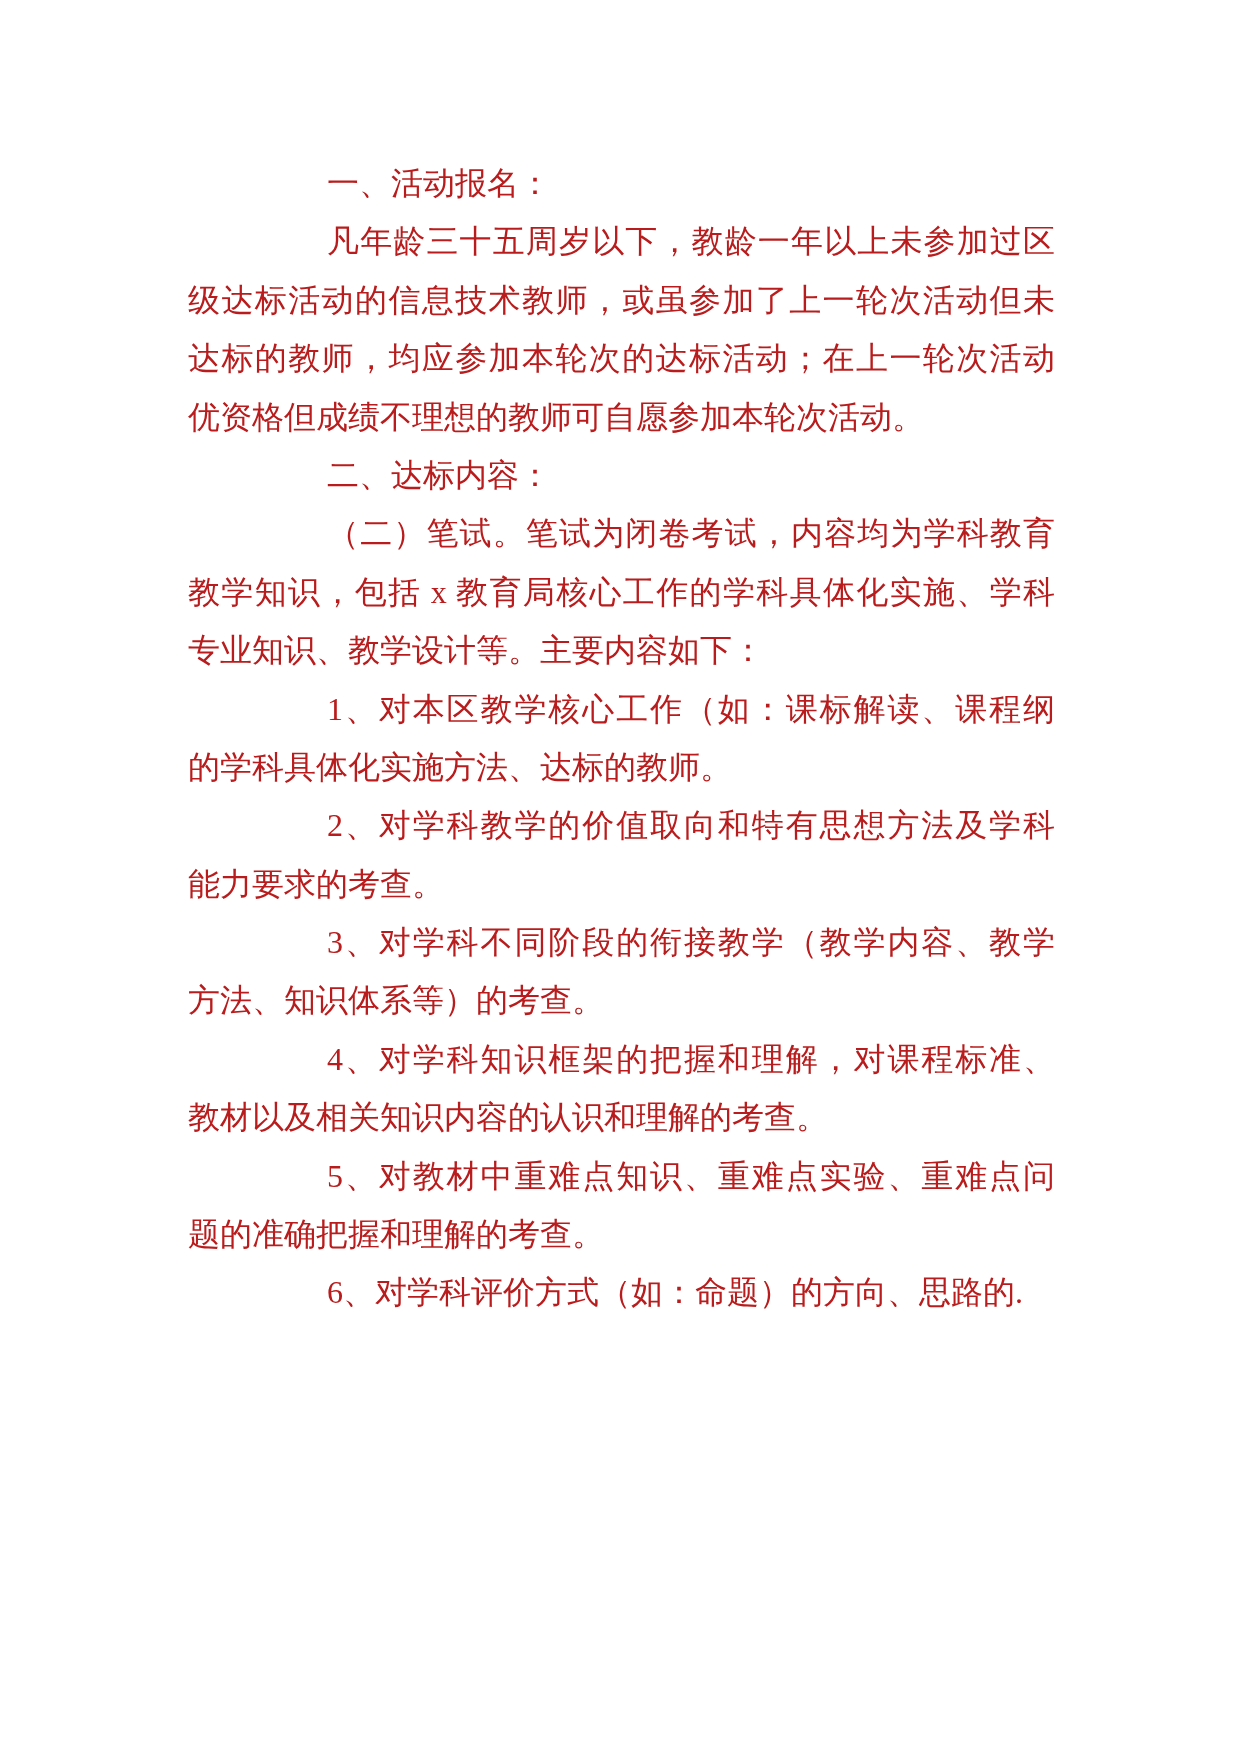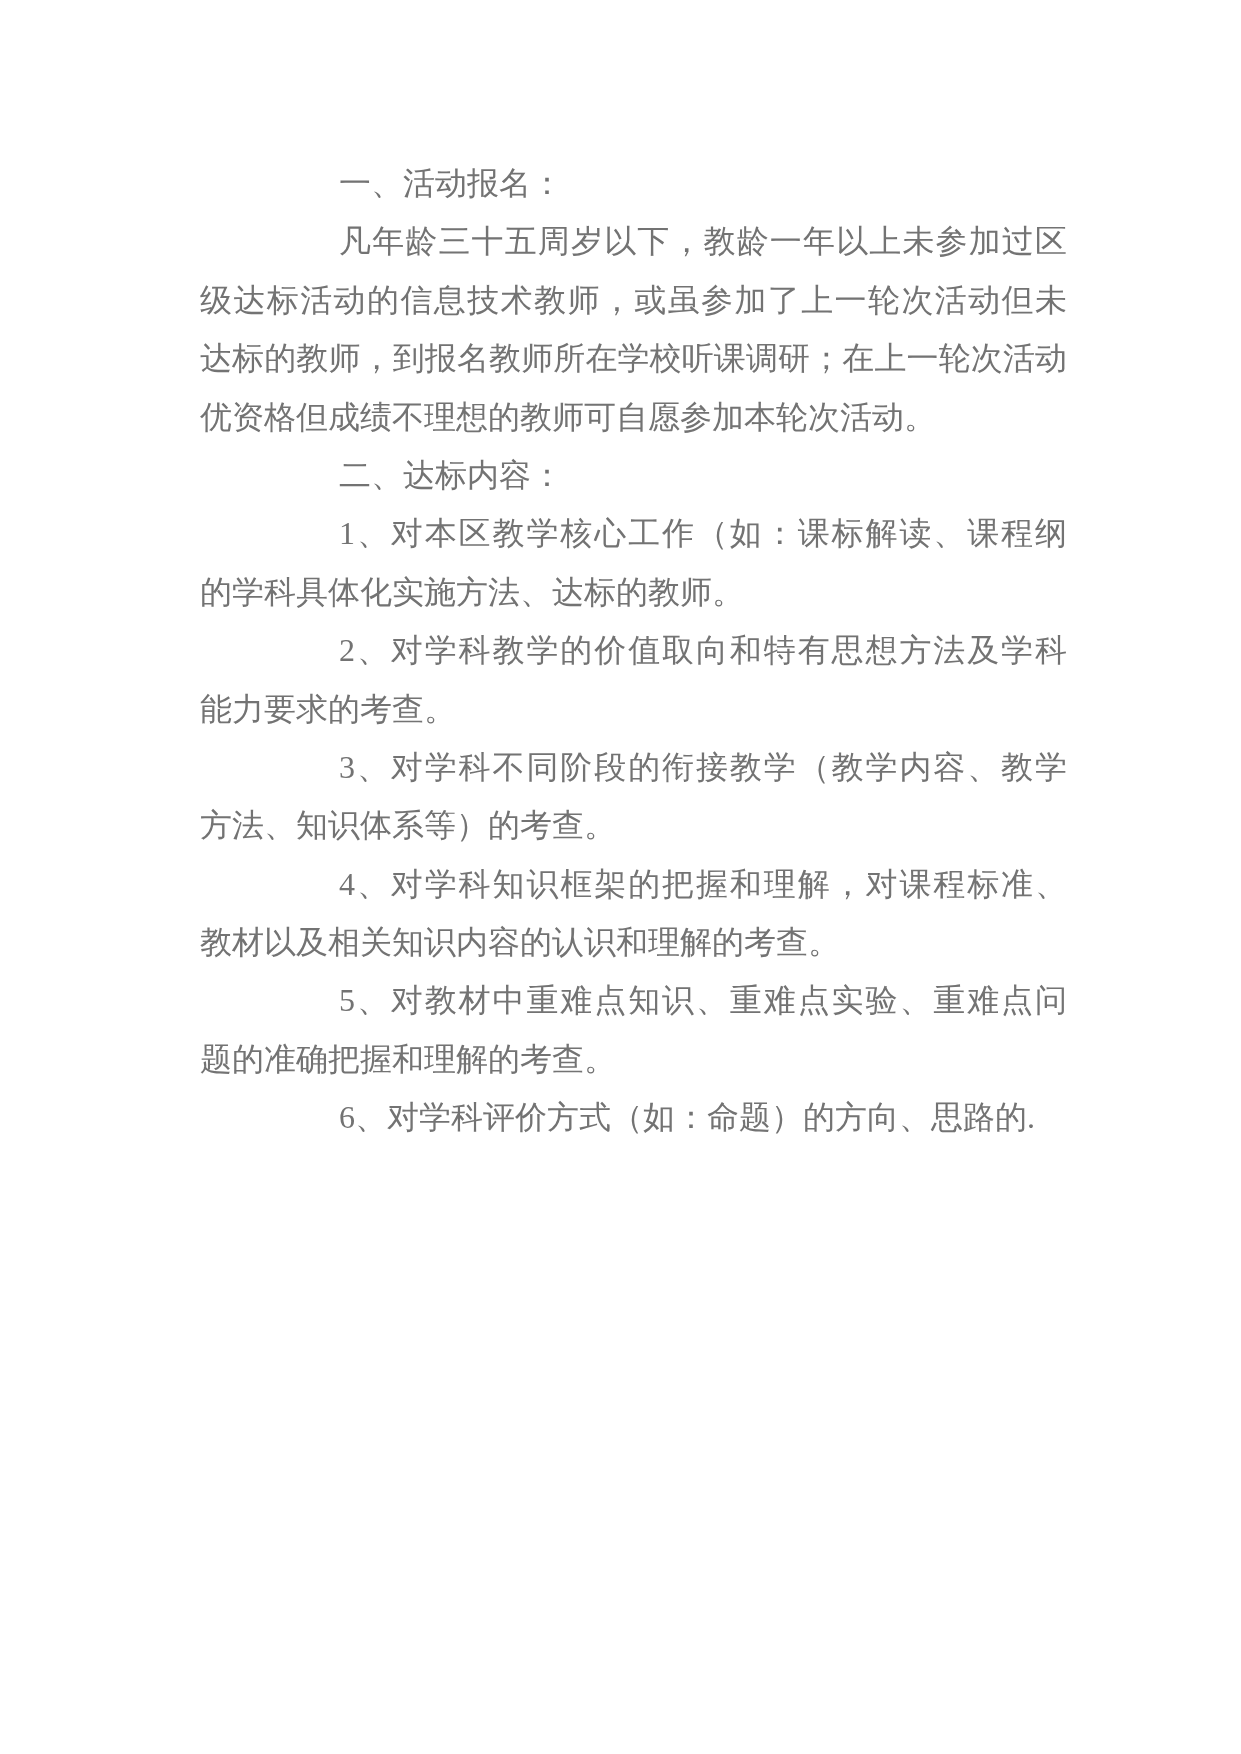--- a/index.html
+++ b/index.html
@@ -9,28 +9,28 @@
     }
     .page {
       position: relative;
       width: 1241px;
       height: 1754px;
       background: #ffffff;
       overflow: hidden;
     }
     .text-block {
       position: absolute;
-      left: 200px;
+      left: 188px;
       top: 154px;
       width: 867px;
       font-family: "Liberation Serif", "DejaVu Serif", serif;
       font-size: 32px;
       line-height: 58.4px;
       font-weight: normal;
-      color: #737373;
+      color: #b91c1c;
     }
     .para { margin: 0; padding: 0; }
     .line {
       height: 58.4px;
       text-align: left;
     }
     
     .line.fill {
       text-align: justify;
       text-align-last: justify;
@@ -47,29 +47,34 @@
 <div class="page">
   <div class="text-block">
 
     <div class="para">
       <div class="line indent">一、活动报名：</div>
     </div>
 
     <div class="para">
       <div class="line indent fill">凡年龄三十五周岁以下，教龄一年以上未参加过区</div>
       <div class="line fill">级达标活动的信息技术教师，或虽参加了上一轮次活动但未</div>
-      <div class="line fill">达标的教师，到报名教师所在学校听课调研；在上一轮次活动</div>
+      <div class="line fill">达标的教师，均应参加本轮次的达标活动；在上一轮次活动</div>
       <div class="line">优资格但成绩不理想的教师可自愿参加本轮次活动。</div>
     </div>
 
     <div class="para">
       <div class="line indent">二、达标内容：</div>
     </div>
 
 
+    <div class="para">
+      <div class="line indent fill">（二）笔试。笔试为闭卷考试，内容均为学科教育</div>
+      <div class="line fill">教学知识，包括 x 教育局核心工作的学科具体化实施、学科</div>
+      <div class="line">专业知识、教学设计等。主要内容如下：</div>
+    </div>
 
     <div class="para">
       <div class="line indent fill">1、对本区教学核心工作（如：课标解读、课程纲</div>
       <div class="line">的学科具体化实施方法、达标的教师。</div>
     </div>
 
     <div class="para">
       <div class="line indent fill">2、对学科教学的价值取向和特有思想方法及学科</div>
       <div class="line">能力要求的考查。</div>
     </div>

